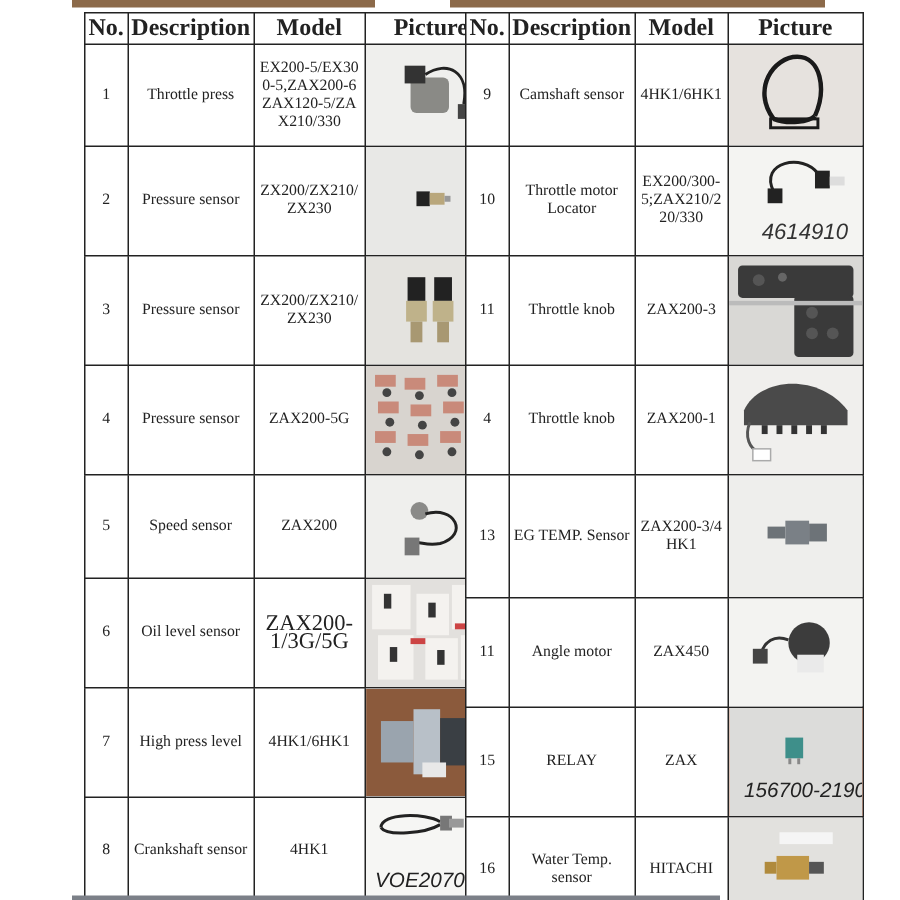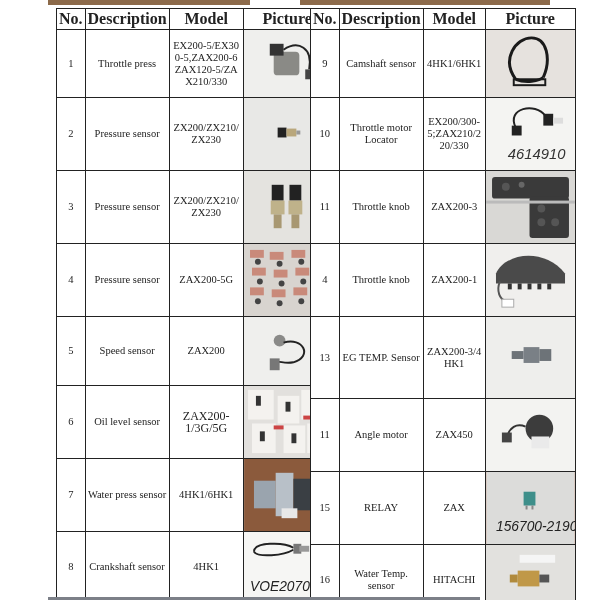--- a/index.html
+++ b/index.html
@@ -156,21 +156,21 @@
               <circle cx="36" cy="24" r="6" fill="#8a8a88"></circle>
               <path d="M40 26 C60 20 70 40 50 46 C40 48 36 44 34 46" stroke="#222" stroke-width="2" fill="none"></path>
               <rect x="26" y="42" width="10" height="12" fill="#777"></rect>
             </svg>
         </div>
       </td>
     </tr>
     <tr style="height:73px">
       <td>6</td>
       <td>Oil level sensor</td>
-      <td style="font-size:12px">ZAX200-1/3G/5G</td>
+      <td style="font-size:15px">ZAX200-1/3G/5G</td>
       <td class="pic">
         <div class="photo">
           <svg viewBox="0 0 88 73">
               <rect width="88" height="73" fill="#e2e0dd"></rect>
             <g fill="#f4f2ef">
                 <rect x="4" y="4" width="26" height="30"></rect>
                 <rect x="34" y="10" width="22" height="28"></rect>
                 <rect x="58" y="4" width="26" height="30"></rect>
                 <rect x="8" y="38" width="24" height="30"></rect>
                 <rect x="40" y="40" width="22" height="28"></rect>
@@ -187,21 +187,21 @@
             <g fill="#c44">
                 <rect x="60" y="30" width="10" height="4"></rect>
                 <rect x="30" y="40" width="10" height="4"></rect>
               </g>
           </svg>
         </div>
       </td>
     </tr>
     <tr style="height:73px">
       <td>7</td>
-      <td>Water press sensor</td>
+      <td>High press level</td>
       <td>4HK1/6HK1</td>
       <td class="pic">
         <div class="photo">
           <svg viewBox="0 0 88 73">
               <rect width="88" height="73" fill="#8b5a3c"></rect>
               <rect x="10" y="22" width="22" height="28" fill="#9aa4ae"></rect>
               <rect x="32" y="14" width="18" height="44" fill="#b8c0c8"></rect>
               <rect x="50" y="20" width="24" height="32" fill="#3a3f44"></rect>
               <rect x="38" y="50" width="16" height="10" fill="#e8e8e8"></rect>
             </svg>

